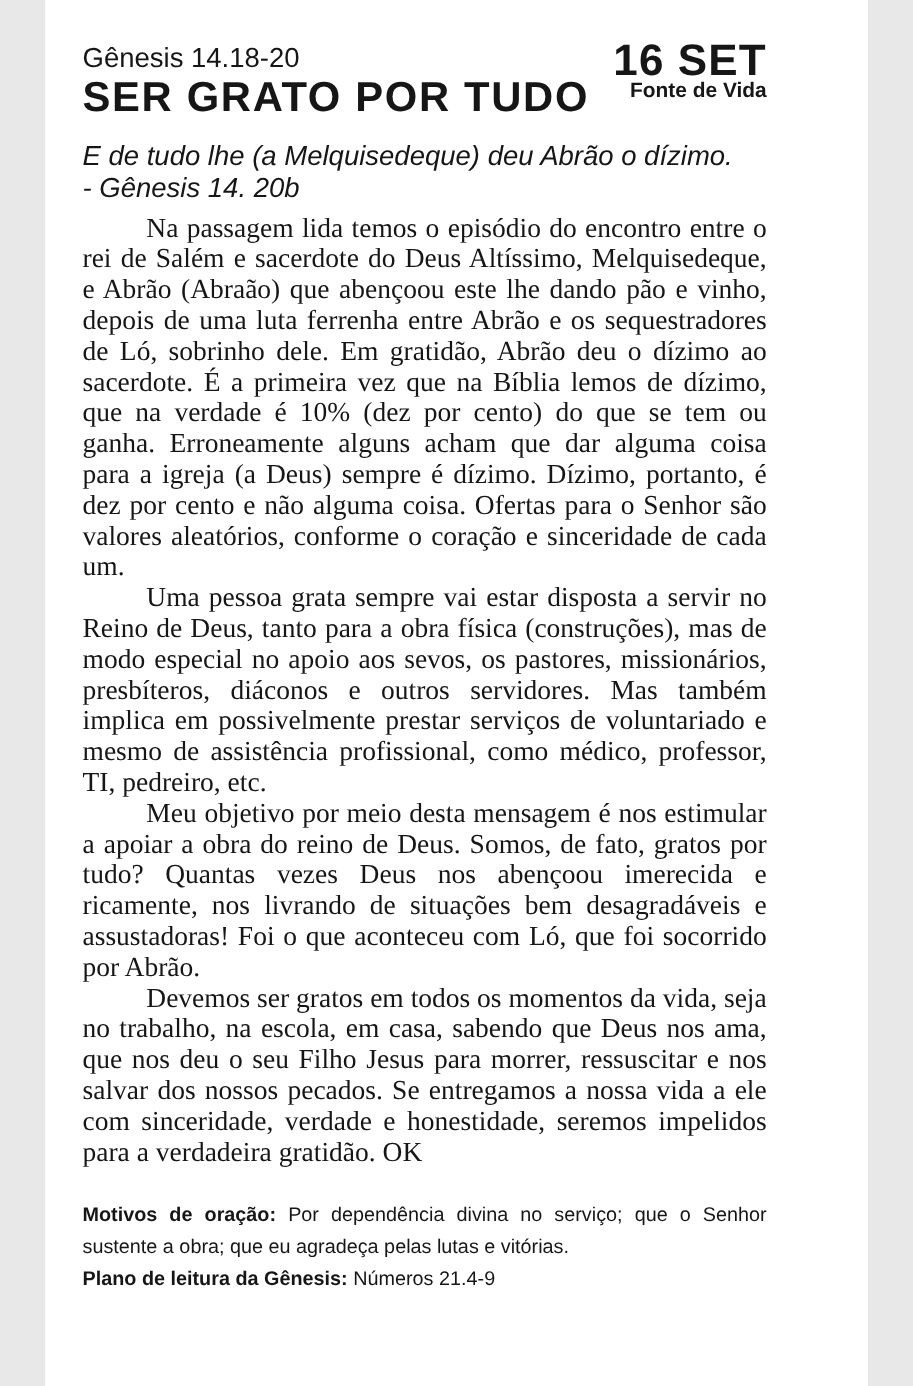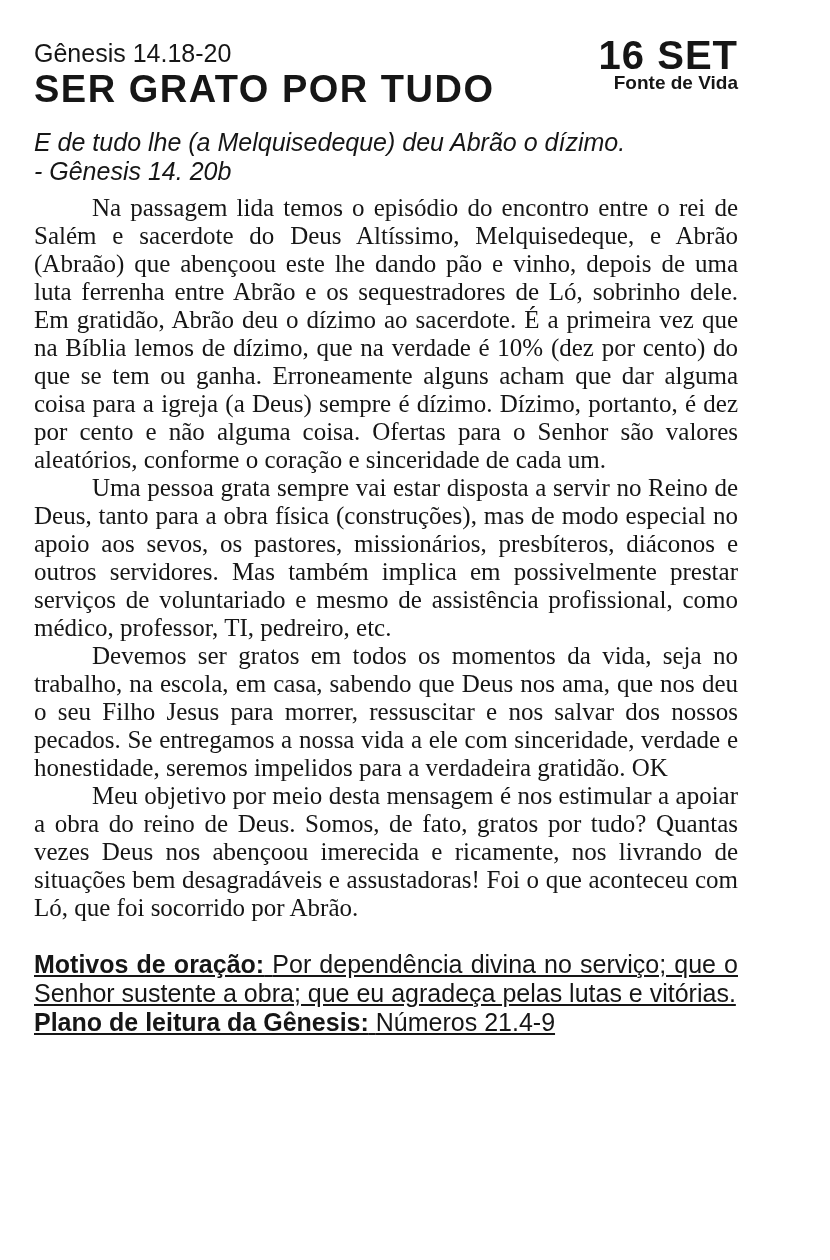--- a/index.html
+++ b/index.html
@@ -2,21 +2,21 @@
 <html><head>
 <meta charset="utf-8">
 <style>
   html, body {
     margin: 0;
     padding: 0;
     background: #e8e8e8;
   }
   .page {
     position: relative;
-    width: 830px;
+    width: 748px;
     height: 1260px;
     margin: 0 auto;
     background: #ffffff;
     color: #161616;
     font-family: "Liberation Sans", sans-serif;
     box-sizing: border-box;
     padding: 38px 92px 0 34px;
     overflow: hidden;
   }
   .page-header {
@@ -68,23 +68,22 @@
     line-height: 28px;
     text-align: justify;
   }
   .devotional-body p {
     margin: 0;
     text-indent: 58px;
     font-family: Liberation Serif, serif;
   }
   .footer-notes {
     margin-top: 28px;
-    font-size: 25px;
+    font-size: 18px;
     line-height: 29px;
-    text-decoration: underline;
   }
   .footer-notes p {
     margin: 0;
     text-align: justify;
   }
   .footer-notes .label {
     font-weight: bold;
   }
 </style>
 </head>
@@ -104,22 +103,22 @@
   </header>
 
   <section class="epigraph">
     <div>E de tudo lhe (a Melquisedeque) deu Abrão o dízimo.</div>
     <div>- Gênesis 14. 20b</div>
   </section>
 
   <section class="devotional-body">
     <p>Na passagem lida temos o episódio do encontro entre o rei de Salém e sacerdote do Deus Altíssimo, Melquisedeque, e Abrão (Abraão) que abençoou este lhe dando pão e vinho, depois de uma luta ferrenha entre Abrão e os sequestradores de Ló, sobrinho dele. Em gratidão, Abrão deu o dízimo ao sacerdote. É a primeira vez que na Bíblia lemos de dízimo, que na verdade é 10% (dez por cento) do que se tem ou ganha. Erroneamente alguns acham que dar alguma coisa para a igreja (a Deus) sempre é dízimo. Dízimo, portanto, é dez por cento e não alguma coisa. Ofertas para o Senhor são valores aleatórios, conforme o coração e sinceridade de cada um.</p>
     <p>Uma pessoa grata sempre vai estar disposta a servir no Reino de Deus, tanto para a obra física (construções), mas de modo especial no apoio aos sevos, os pastores, missionários, presbíteros, diáconos e outros servidores. Mas também implica em possivelmente prestar serviços de voluntariado e mesmo de assistência profissional, como médico, professor, TI, pedreiro, etc.</p>
+    <p>Meu objetivo por meio desta mensagem é nos estimular a apoiar a obra do reino de Deus. Somos, de fato, gratos por tudo? Quantas vezes Deus nos abençoou imerecida e ricamente, nos livrando de situações bem desagradáveis e assustadoras! Foi o que aconteceu com Ló, que foi socorrido por Abrão.</p>
     <p>Devemos ser gratos em todos os momentos da vida, seja no trabalho, na escola, em casa, sabendo que Deus nos ama, que nos deu o seu Filho Jesus para morrer, ressuscitar e nos salvar dos nossos pecados. Se entregamos a nossa vida a ele com sinceridade, verdade e honestidade, seremos impelidos para a verdadeira gratidão. OK</p>
-    <p>Meu objetivo por meio desta mensagem é nos estimular a apoiar a obra do reino de Deus. Somos, de fato, gratos por tudo? Quantas vezes Deus nos abençoou imerecida e ricamente, nos livrando de situações bem desagradáveis e assustadoras! Foi o que aconteceu com Ló, que foi socorrido por Abrão.</p>
   </section>
 
   <section class="footer-notes">
     <p><span class="label">Motivos de oração:</span> <span>Por dependência divina no serviço; que o Senhor sustente a obra; que eu agradeça pelas lutas e vitórias.</span></p>
     <p><span class="label">Plano de leitura da Gênesis:</span> <span>Números 21.4-9</span></p>
   </section>
 
 </div>
 
 </body></html>

